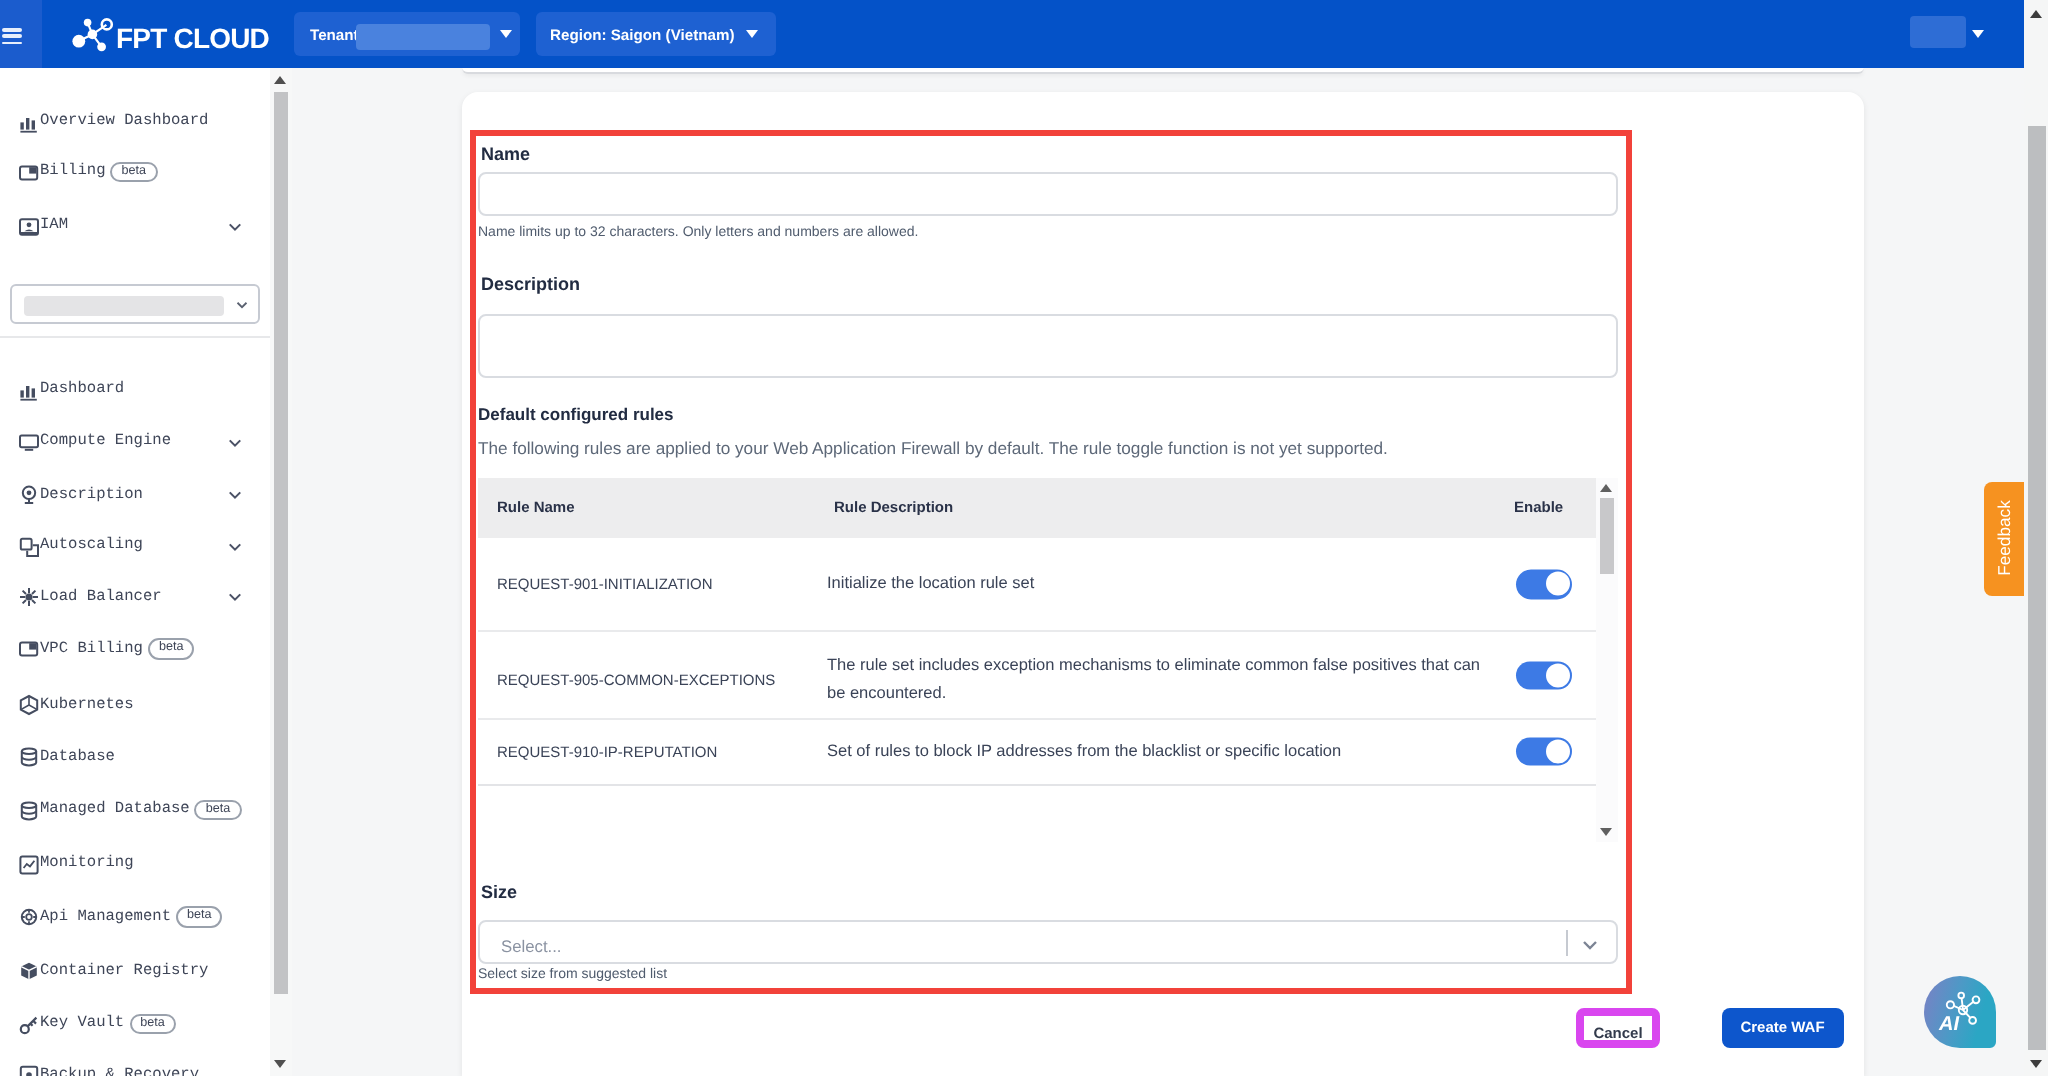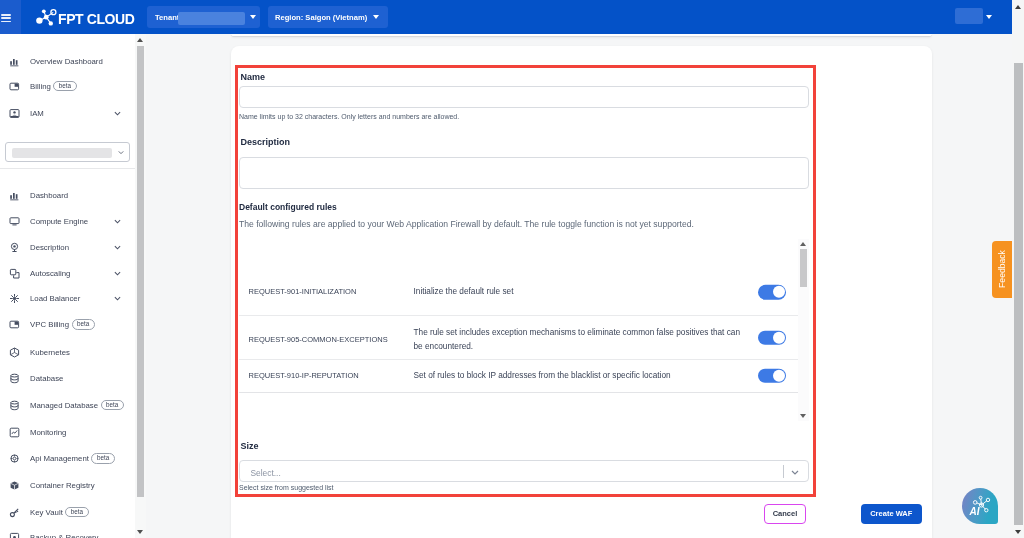--- a/index.html
+++ b/index.html
@@ -15,21 +15,21 @@
 #regionbox { left:268px; width:119.5px; }
 #regionbox .lbl { position:absolute; left:7px; top:7px; }
 #userblur { position:absolute; left:955px; top:8px; width:28px; height:16px; background:#2e6dd5; border-radius:2px; }
 .caret { position:absolute; width:0; height:0; border-left:3.1px solid transparent; border-right:3.1px solid transparent; border-top:4px solid #fff; }
 
 
 #sidebar { position:absolute; left:0; top:34px; width:134.5px; height:504px; background:#fff; }
 .mi { position:absolute; left:0; width:134.5px; height:13px; display:flex; align-items:center; }
 .mic { margin-left:9px; width:11px; height:11px; flex:none; }
 .mic svg { display:block; }
-.mit { margin-left:10px; font-size:7.8px; color:#3e4557; white-space:nowrap; }
+.mit { margin-left:0; font-size:7.8px; color:#3e4557; white-space:nowrap;font-family:Liberation Mono, monospace; }
 .beta { margin-left:2.5px; font-size:6.3px; color:#3e4557; border:0.8px solid #9aa1ac; border-radius:5.5px; padding:1.2px 4.5px 1px; line-height:1; }
 #selbox { position:absolute; left:5px; top:108px; width:124.5px; height:19.5px; border:1px solid #c6cad2; border-radius:3px; background:#fff; }
 #selblur { position:absolute; left:6px; top:4.5px; width:100px; height:10px; background:#e4e4e6; border-radius:2px; }
 #seldiv { position:absolute; left:0px; top:133.5px; width:134.5px; height:1px; background:#e7e8ea; }
 
 
 .sbtrack { position:absolute; background:#f7f8f8; }
 .sbthumb { position:absolute; background:#c2c3c5; border-radius:0px; }
 .arr { position:absolute; width:0; height:0; }
 .arr.up { border-left:3.5px solid transparent; border-right:3.5px solid transparent; border-bottom:4.5px solid #505050; }
@@ -57,21 +57,21 @@
 .tc3 { position:absolute; left:519.5px; top:50%; transform:translateY(-50%); }
 .tog { display:block; width:28px; height:14.5px; background:#3d7ae5; border-radius:7.5px; position:relative; }
 .knob { position:absolute; right:1.1px; top:1.1px; width:12.3px; height:12.3px; background:#fff; border-radius:50%; }
 .trow:nth-child(2) .tc1, .trow:nth-child(2) .tc2 { transform:translateY(calc(-50% + 2px)); }
 
 #sizesel { position:absolute; left:238.5px; top:459.5px; width:570px; height:22.5px; border:1px solid #d9dce1; border-radius:4px; background:#fff; }
 #sizesel .ph { position:absolute; left:11px; top:7px; font-size:8.4px; color:#8b93a2; }
 #sizesel .sep { position:absolute; right:24px; top:4.5px; width:1px; height:13px; background:#c6cad1; }
 
 .btn { position:absolute; top:503.5px; height:20px; border-radius:4px; font-size:7.5px; font-weight:700; text-align:center; line-height:20px; }
-#btncancel { left:764px; width:42px; background:#fff; border:1px solid #d946ef; color:#323a4b; line-height:18px; }
+#btncancel { left:788px; width:42px; background:#fff; border:4px solid #d946ef; color:#323a4b; line-height:18px; }
 #btncreate { left:860.5px; width:61.5px; background:#0d56cc; color:#fff; }
 
 #feedback { position:absolute; left:991.5px; top:240.5px; width:20.5px; height:57.5px; background:#f69220; border-radius:4px 0 0 4px; z-index:40; }
 #feedback span { position:absolute; left:50%; top:50%; transform:translate(-50%,-50%) rotate(-90deg); color:#fff; font-size:8.6px; white-space:nowrap; }
 
 #aibub { position:absolute; left:962px; top:488px; width:36px; height:36px; border-radius:50% 50% 3px 50%; background:linear-gradient(105deg,#7b80c5 0%,#4b9ac6 45%,#2ba6c4 75%); z-index:40; }
 </style></head>
 <body>
 
 <div id="topbar">
@@ -325,24 +325,29 @@
 <div class="finput" style="top:86px;height:21.5px"></div>
 <div class="fhelp" style="top:112.5px">Name limits up to 32 characters. Only letters and numbers are allowed.</div>
 
 <div class="flabel" style="top:136.5px">Description</div>
 <div class="finput" style="top:157px;height:31.5px"></div>
 
 <div class="flabel" style="left:239px;top:201.5px;font-size:8.5px">Default configured rules</div>
 <div id="para">The following rules are applied to your Web Application Firewall by default. The rule toggle function is not yet supported.</div>
 
 <div id="table">
+  <div id="thead">
+    <span class="th" style="left:10px">Rule Name</span>
+    <span class="th" style="left:178.5px">Rule Description</span>
+    <span class="th" style="left:518.5px">Enable</span>
+  </div>
   <div id="tbody">
 <div class="trow" style="height:47px">
 <div class="tc1">REQUEST-901-INITIALIZATION</div>
-<div class="tc2">Initialize the default rule set</div>
+<div class="tc2">Initialize the location rule set</div>
 <div class="tc3">
           <span class="tog">
             <span class="knob"></span>
           </span>
         </div>
 </div>
 <div class="trow" style="height:44.0px">
 <div class="tc1">REQUEST-905-COMMON-EXCEPTIONS</div>
 <div class="tc2">The rule set includes exception mechanisms to eliminate common false positives that can<br>be encountered.</div>
 <div class="tc3">

